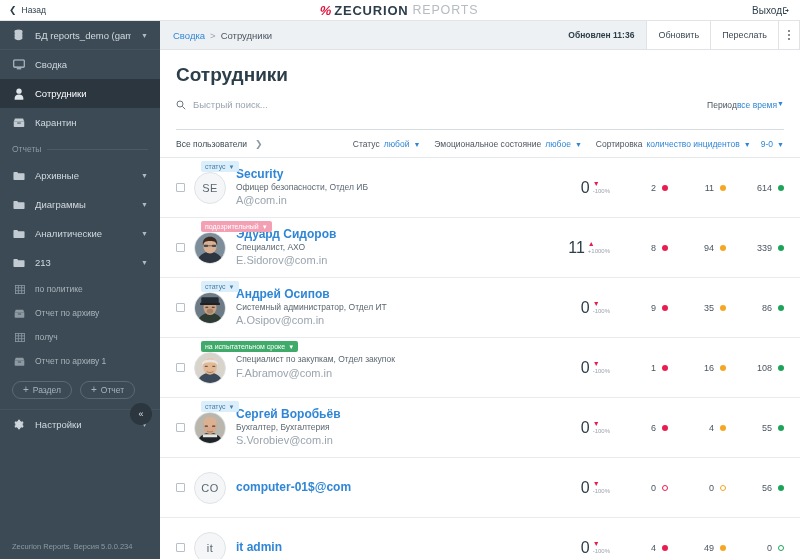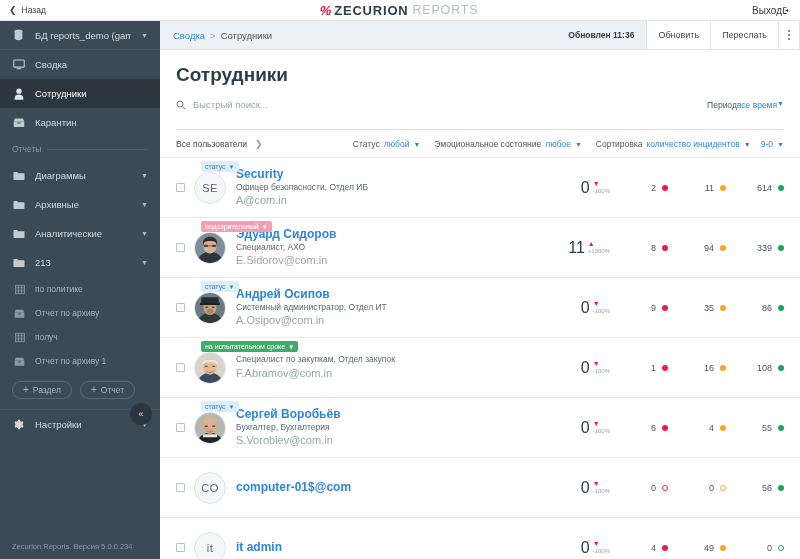--- a/index.html
+++ b/index.html
@@ -229,31 +229,31 @@
         <span>Отчеты</span>
         <span class="line"></span>
       </div>
 
       <div class="sb-item">
         <span class="ico">
           <svg width="12" height="10" viewBox="0 0 16 12">
               <path d="M0.6 1.6A1 1 0 0 1 1.6.6h4l1.4 1.6h7.4a1 1 0 0 1 1 1v7.2a1 1 0 0 1-1 1H1.6a1 1 0 0 1-1-1z" fill="#c2cbd2"></path>
             </svg>
         </span>
-        <span class="lbl">Диаграммы</span>
+        <span class="lbl">Архивные</span>
         <span class="caret">▼</span>
       </div>
 
       <div class="sb-item">
         <span class="ico">
           <svg width="12" height="10" viewBox="0 0 16 12">
               <path d="M0.6 1.6A1 1 0 0 1 1.6.6h4l1.4 1.6h7.4a1 1 0 0 1 1 1v7.2a1 1 0 0 1-1 1H1.6a1 1 0 0 1-1-1z" fill="#c2cbd2"></path>
             </svg>
         </span>
-        <span class="lbl">Архивные</span>
+        <span class="lbl">Диаграммы</span>
         <span class="caret">▼</span>
       </div>
 
       <div class="sb-item">
         <span class="ico">
           <svg width="12" height="10" viewBox="0 0 16 12">
               <path d="M0.6 1.6A1 1 0 0 1 1.6.6h4l1.4 1.6h7.4a1 1 0 0 1 1 1v7.2a1 1 0 0 1-1 1H1.6a1 1 0 0 1-1-1z" fill="#c2cbd2"></path>
             </svg>
         </span>
         <span class="lbl">Аналитические</span>

